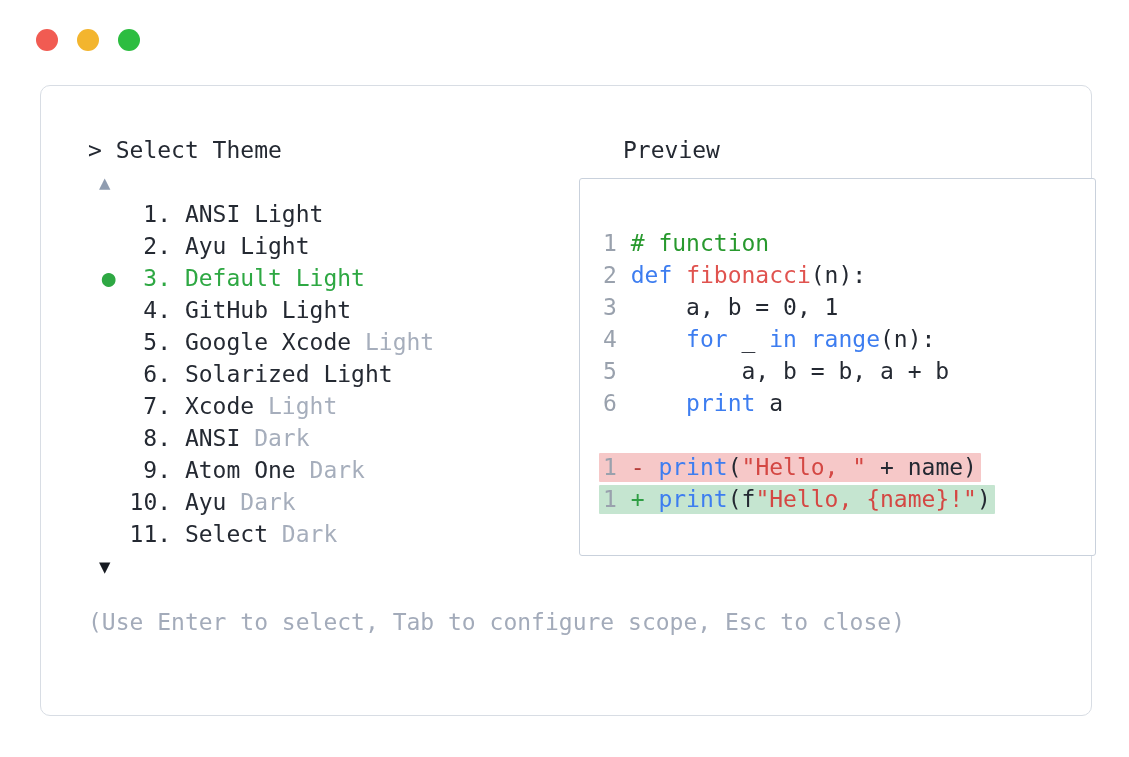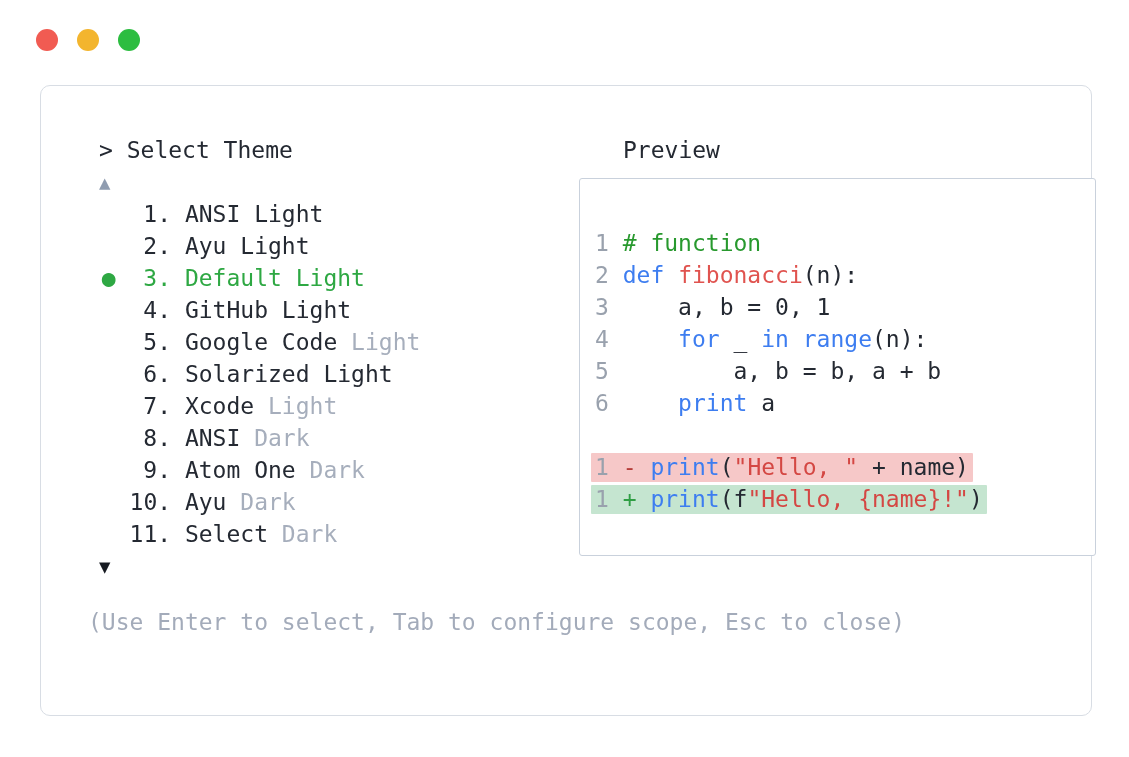--- a/index.html
+++ b/index.html
@@ -40,38 +40,38 @@
   .panel{
     position:absolute;left:40px;top:85px;width:1052px;height:631px;
     border:1.5px solid var(--panel-border);border-radius:10px;background:#ffffff;
     padding:48px 0 0 47px;
   }
   .columns{display:flex;align-items:flex-start;}
   .left-col{width:491px;flex-shrink:0;}
   .right-col{flex:1;}
 
   .line{line-height:32px;white-space:pre;}
-  .prompt-line{margin-left:11px;color:var(--text-dark);}
+  .prompt-line{color:var(--text-dark);}
   .scroll-arrow{margin-left:11px;font-size:19px;}
   .scroll-arrow.up{color:var(--scroll-up);}
   .scroll-arrow.down{color:var(--scroll-down);}
 
   .theme-row{line-height:32px;white-space:pre;color:var(--text-dark);cursor:default;}
   .theme-row .marker{display:inline-block;width:3ch;color:var(--select-green);}
   .theme-row .num{display:inline-block;width:2ch;text-align:right;}
   .theme-row .variant{color:var(--muted);}
   .theme-row.selected, .theme-row.selected .variant{color:var(--select-green);}
 
   .preview-label{line-height:32px;white-space:pre;margin-left:44px;}
   .preview-box{
     margin-top:12px;width:517px;
     border:1.5px solid var(--box-border);border-radius:3px;background:#ffffff;
     padding:48px 14px 40px 15px;
   }
-  .code-line{line-height:32px;white-space:pre;color:var(--text-dark);}
+  .code-line{line-height:32px;white-space:pre;color:var(--text-dark);margin-left:8px;}
   .code-line .ln{color:var(--ln);}
   .tok-kw{color:var(--kw);}
   .tok-fn{color:var(--fn);}
   .tok-str{color:var(--str);}
   .tok-comment{color:var(--comment);}
   .tok-plain{color:var(--text-dark);}
   .tok-minus{color:var(--minus);}
   .tok-plus{color:var(--plus);}
   .diff-bg{display:inline-block;line-height:29px;padding:0 4px;margin-left:-4px;border-radius:1px;}
   .diff-bg.removed{background:var(--removed-bg);}
@@ -91,21 +91,21 @@
 <div class="panel">
   <div class="columns">
     <div class="left-col">
       <div class="line prompt-line">&gt; Select Theme</div>
       <div class="line scroll-arrow up">▲</div>
       <div id="theme-list">
           <div class="theme-row"><span class="marker">   </span><span class="num">1</span><span>. </span><span class="name">ANSI Light</span></div>
           <div class="theme-row"><span class="marker">   </span><span class="num">2</span><span>. </span><span class="name">Ayu Light</span></div>
           <div class="theme-row selected"><span class="marker"> ● </span><span class="num">3</span><span>. </span><span class="name">Default Light</span></div>
           <div class="theme-row"><span class="marker">   </span><span class="num">4</span><span>. </span><span class="name">GitHub Light</span></div>
-          <div class="theme-row"><span class="marker">   </span><span class="num">5</span><span>. </span><span class="name">Google Code</span><span class="variant"> Light</span></div>
+          <div class="theme-row"><span class="marker">   </span><span class="num">5</span><span>. </span><span class="name">Google Xcode</span><span class="variant"> Light</span></div>
           <div class="theme-row"><span class="marker">   </span><span class="num">6</span><span>. </span><span class="name">Solarized Light</span></div>
           <div class="theme-row"><span class="marker">   </span><span class="num">7</span><span>. </span><span class="name">Xcode</span><span class="variant"> Light</span></div>
           <div class="theme-row"><span class="marker">   </span><span class="num">8</span><span>. </span><span class="name">ANSI</span><span class="variant"> Dark</span></div>
           <div class="theme-row"><span class="marker">   </span><span class="num">9</span><span>. </span><span class="name">Atom One</span><span class="variant"> Dark</span></div>
           <div class="theme-row"><span class="marker">   </span><span class="num">10</span><span>. </span><span class="name">Ayu</span><span class="variant"> Dark</span></div>
           <div class="theme-row"><span class="marker">   </span><span class="num">11</span><span>. </span><span class="name">Select</span><span class="variant"> Dark</span></div>
         </div>
       <div class="line scroll-arrow down">▼</div>
     </div>
     <div class="right-col">

